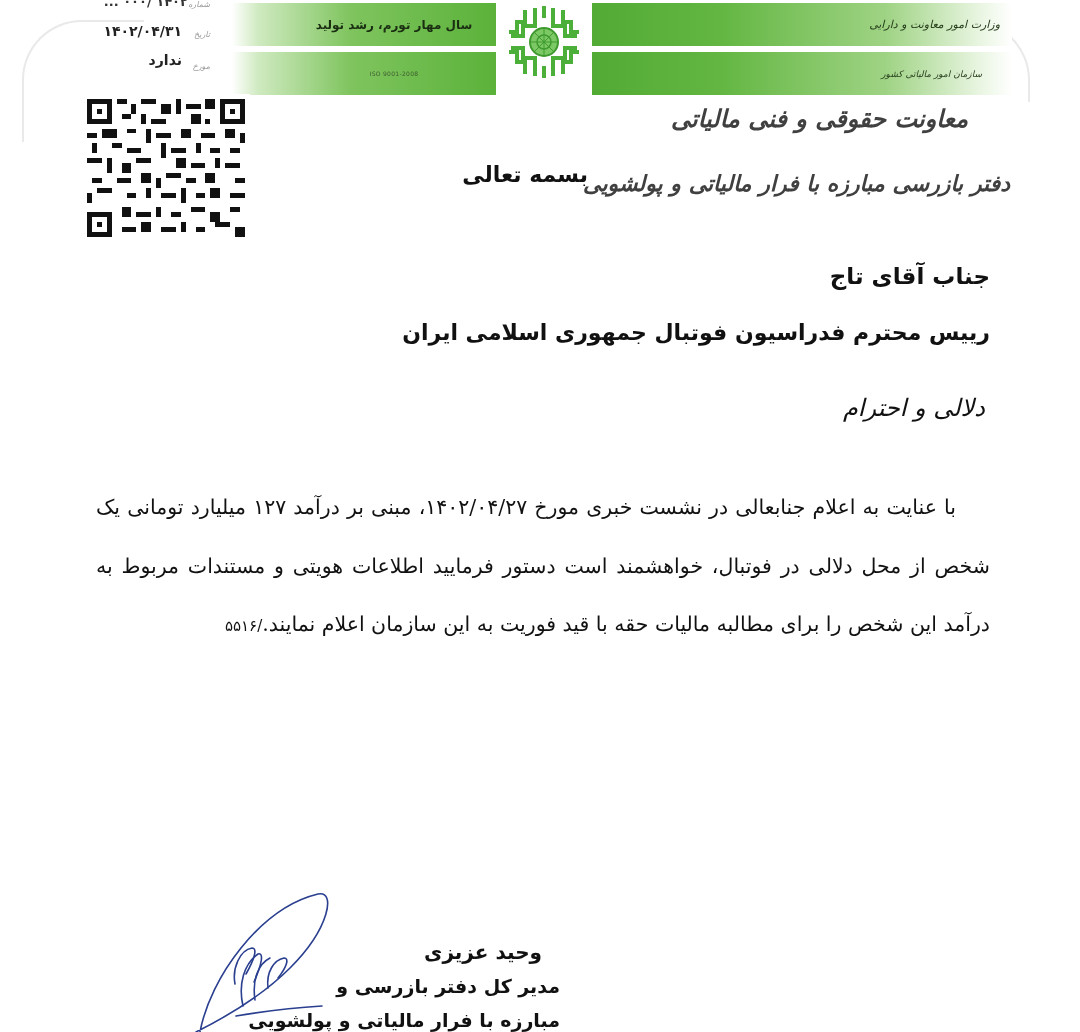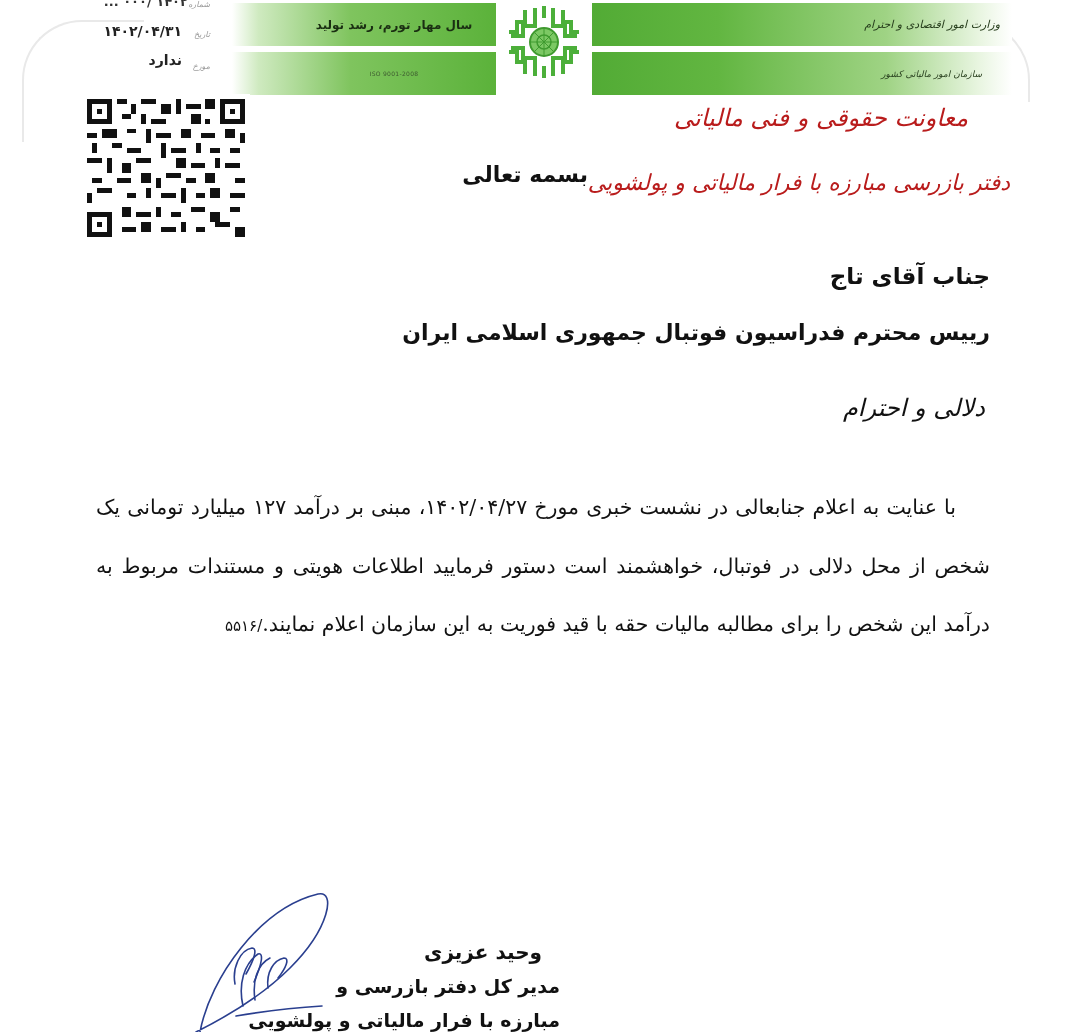--- a/index.html
+++ b/index.html
@@ -26,21 +26,21 @@
   .rib-left  { background:linear-gradient(to right, #ffffff 0%, #cfeac0 10%, #7fc45e 45%, #5bb23a 100%); }
   .rib-right { background:linear-gradient(to left, #ffffff 0%, #e8f5e0 8%, #9fd384 30%, #62b641 70%, #52ab35 100%); }
   .rib-text-bold { font-size:12px; font-weight:bold; color:#1a2e12; direction:rtl; }
   .rib-text-small { font-size:6px; color:#3d5a30; letter-spacing:0.3px; }
   .rib-text-script { font-family:"DejaVu Serif", serif; font-style:italic; font-size:11px; color:#263d1c; direction:rtl; }
   .rib-text-script-sm { font-family:"DejaVu Serif", serif; font-style:italic; font-size:9px; color:#263d1c; direction:rtl; }
   
   .meta-row { direction:rtl; font-weight:bold; color:#222; }
   .meta-label { font-family:"DejaVu Serif", serif; font-style:italic; font-size:8px; color:#9a9a9a; direction:rtl; }
   
-  .dept { font-family:"DejaVu Serif", serif; font-style:italic; color:#b91c1c; direction:rtl; white-space:nowrap; }
+  .dept { font-family:"DejaVu Serif", serif; font-style:italic; color:#404040; direction:rtl; white-space:nowrap;font-weight:bold; }
   .bismillah { font-family:"DejaVu Sans", sans-serif; font-weight:bold; font-size:22px; direction:rtl; color:#111; }
   .addressee { font-family:"DejaVu Sans", sans-serif; font-weight:bold; font-size:22px; direction:rtl; color:#111; white-space:nowrap; }
   .greeting { font-family:"DejaVu Serif", serif; font-style:italic; font-size:24px; direction:rtl; color:#111; }
   .body-text {
     left:80px; top:462px; width:926px; direction:rtl; text-align:justify;
     font-family:"DejaVu Serif", serif; font-size:20.5px; line-height:58.5px; color:#111;
   }
   .body-text p { margin:16px; text-indent:34px; text-align-last:right; }
   .sig-text { font-family:"DejaVu Sans", sans-serif; font-weight:bold; direction:rtl; color:#111; white-space:nowrap; font-size:19px; }
   svg { display:block; }
@@ -80,21 +80,21 @@
       <line x1="25" y1="38" x2="53" y2="38"></line>
       <line x1="39" y1="24" x2="39" y2="52"></line>
       <line x1="29" y1="28" x2="49" y2="48"></line>
       <line x1="49" y1="28" x2="29" y2="48"></line>
     </g>
   </svg>
 </div>
 
 <div class="abs" style="left:592px; top:3px; width:420px;">
   <div class="ribbon rib-right" style="margin-bottom:6px; justify-content:flex-end;">
-    <span class="rib-text-script" style="margin-right:12px;">وزارت امور اقتصادی و احترام</span>
+    <span class="rib-text-script" style="margin-right:12px;">وزارت امور معاونت و دارایی</span>
   </div>
   <div class="ribbon rib-right" style="justify-content:flex-end;">
     <span class="rib-text-script-sm" style="margin-right:30px;">سازمان امور مالیاتی کشور</span>
   </div>
 </div>
 
 <div class="abs" style="left:60px; top:-6px; width:150px; height:88px;">
   <div class="abs meta-row" style="right:22px; top:0px; font-size:13px; color:#333;">۱۴۰۲ /۰۰۰ ...</div>
   <div class="abs meta-label" style="right:0px; top:6px;">شماره</div>
   <div class="abs meta-row" style="right:28px; top:29px; font-size:14px;">۱۴۰۲/۰۴/۳۱</div>

